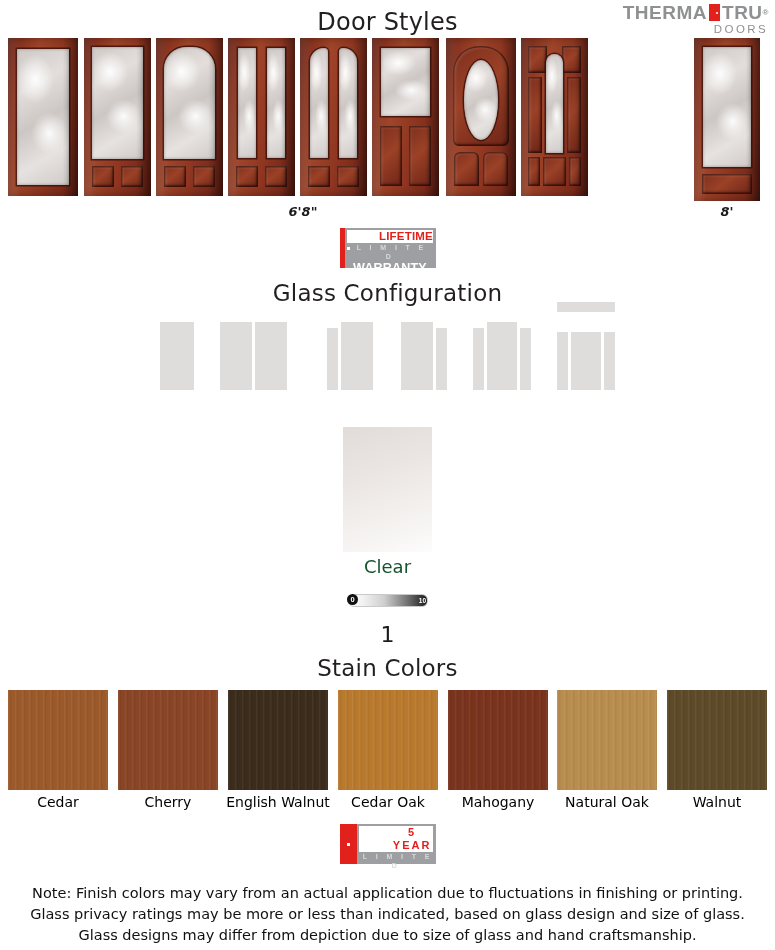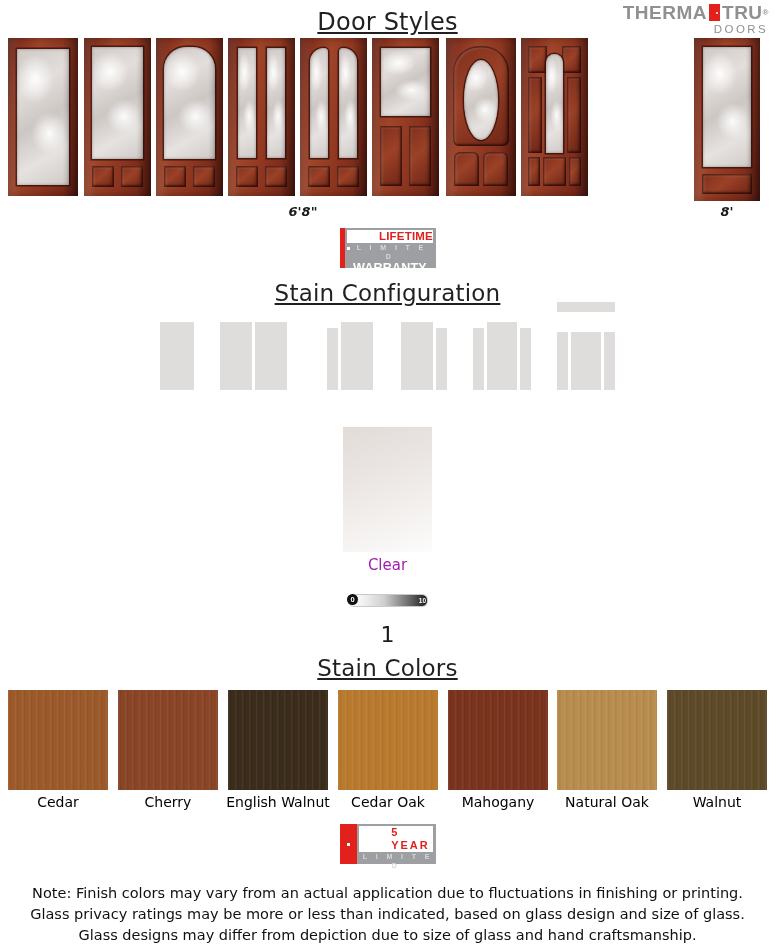--- a/index.html
+++ b/index.html
@@ -7,21 +7,21 @@
     width:775px;height:950px;background:#ffffff;
     font-family:"DejaVu Sans", sans-serif;
     color:#1a1a1a;position:relative;overflow:hidden;
   }
   .page{position:relative;width:775px;height:950px;}
 
   
   .section-title{
     position:absolute;width:100%;text-align:center;
     font-family:"DejaVu Sans", sans-serif;
-    font-weight:400;letter-spacing:.2px;color:#221f1f;text-decoration:underline;
+    font-weight:400;letter-spacing:.2px;color:#221f1f;
   }
 
   
   .logo{position:absolute;right:6px;top:3px;text-align:right;line-height:1;}
   .logo-main{
     font-family:"Liberation Sans", sans-serif;
     font-weight:700;font-size:19px;letter-spacing:.5px;color:#8e9091;
     display:flex;align-items:center;
   }
   .logo-door{
@@ -79,21 +79,21 @@
     background:#9d9fa2;height:40px;width:96px;
   }
   .warranty .wl{width:18px;background:#e2211c;position:relative;}
   .warranty .wl:after{
     content:"";position:absolute;left:7px;top:19px;width:3px;height:3px;background:#fff;
   }
   .warranty .wr{flex:1;display:flex;flex-direction:column;padding:2px 3px 2px 2px;}
   .w-top{
     background:#ffffff;color:#e2211c;
     font-family:"Liberation Sans", sans-serif;font-weight:700;
-    font-size:11.5px;line-height:13px;text-align:left;letter-spacing:.2px;padding-left:32px;
+    font-size:11.5px;line-height:13px;text-align:center;letter-spacing:.2px;padding-left:32px;
   }
   .w-top.spaced{letter-spacing:2px;font-size:11px;}
   .w-mid{
     color:#d8d9da;font-family:"Liberation Sans", sans-serif;font-weight:700;
     font-size:7px;line-height:9px;text-align:center;letter-spacing:3.4px;
     text-indent:3.4px;
   }
   .w-bot{
     color:#ffffff;font-family:"Liberation Sans", sans-serif;font-weight:700;
     font-size:12.5px;line-height:14px;text-align:center;letter-spacing:.2px;
@@ -104,21 +104,21 @@
   .config{position:absolute;bottom:0;}
   .cfg-unit{position:absolute;bottom:0;background:#dedddb;}
   .cfg-transom{position:absolute;background:#dedddb;}
 
   
   .glass-swatch{
     position:absolute;
     background:linear-gradient(160deg,#e2dcd9 0%,#eae5e2 35%,#f3f0ee 68%,#fdfcfc 100%);
   }
   .swatch-label{
-    position:absolute;text-align:center;font-size:15px;color:#a21caf;
+    position:absolute;text-align:center;font-size:18px;color:#14532d;
     font-family:"DejaVu Sans", sans-serif;
   }
 
   
   .privacy-bar{
     position:absolute;height:11px;border-radius:6px;
     background:linear-gradient(90deg,#ffffff 0%,#f2f2f2 18%,#cfcfcf 45%,#6e6e6e 76%,#1a1a1a 100%);
     border:1px solid #c9c9c9;
   }
   .privacy-zero{
@@ -251,21 +251,21 @@
 
   <div class="warranty" style="left:340px;top:228px;">
     <div class="wl"></div>
     <div class="wr">
       <div class="w-top">LIFETIME</div>
       <div class="w-mid">L I M I T E D</div>
       <div class="w-bot">WARRANTY</div>
     </div>
   </div>
 
-  <div class="section-title" style="top:280px;font-size:23px;">Stain Configuration</div>
+  <div class="section-title" style="top:280px;font-size:23px;">Glass Configuration</div>
 
   <div class="configs">
 
     <div class="config" style="left:160px;width:34px;height:72px;">
       <div class="cfg-unit" style="left:0;width:34px;height:68px;"></div>
     </div>
 
     <div class="config" style="left:220px;width:67px;height:72px;">
       <div class="cfg-unit" style="left:0;width:32px;height:68px;"></div>
       <div class="cfg-unit" style="left:35px;width:32px;height:68px;"></div>

